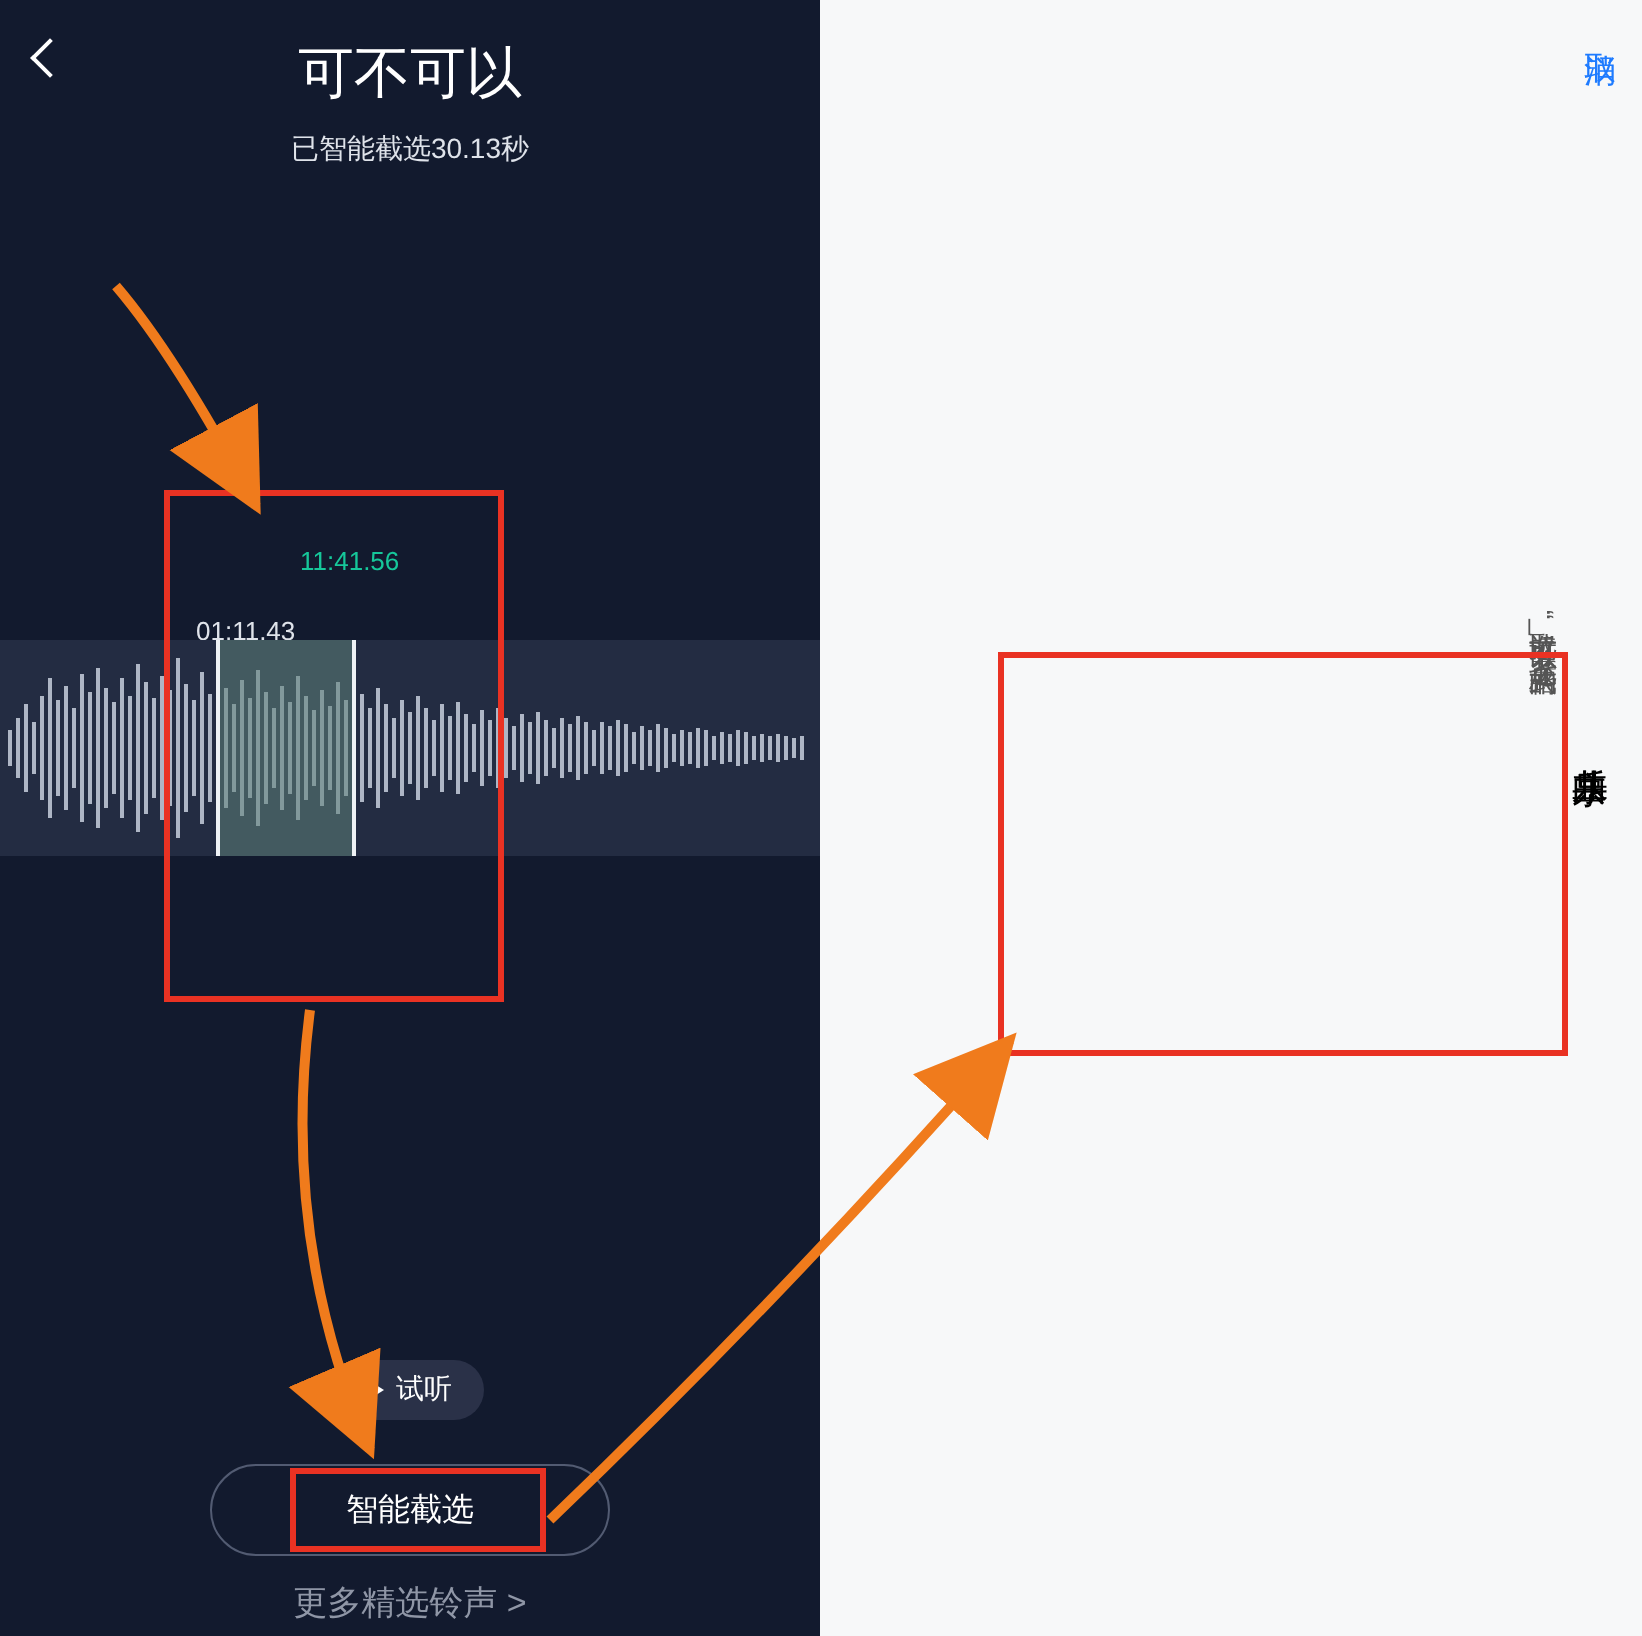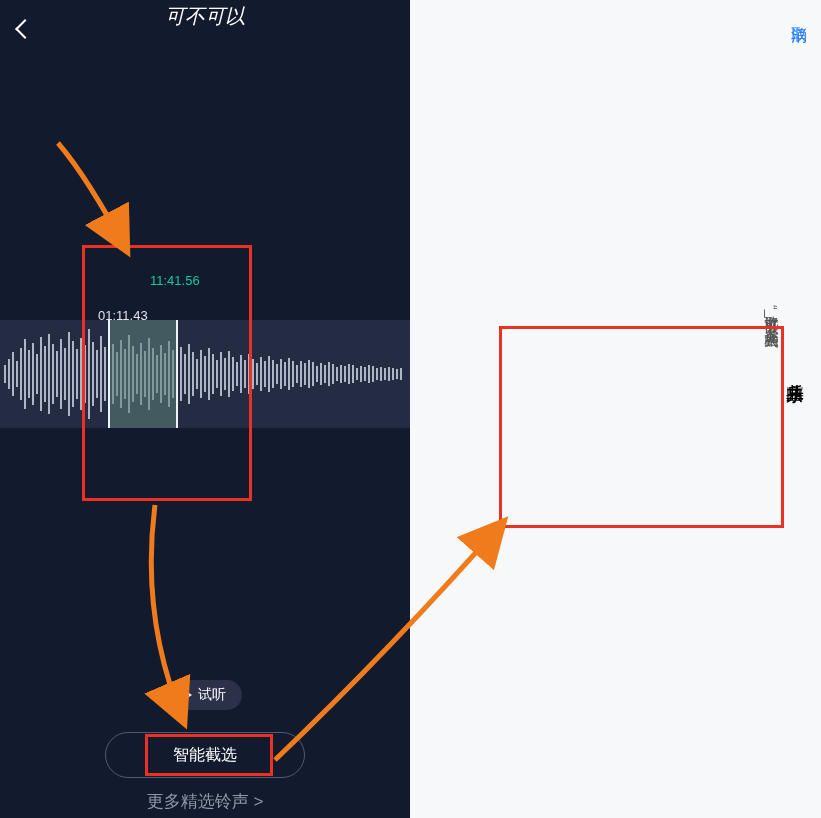--- a/index.html
+++ b/index.html
@@ -13,23 +13,22 @@
     position: relative;
     color: #fff;
   }
   .back-btn {
     position: absolute; top: 22px; left: 18px;
     width: 14px; height: 14px;
     border-left: 2px solid #fff; border-bottom: 2px solid #fff;
     transform: rotate(45deg);
   }
   .title {
-    text-align: center; font-size: 20px; font-weight: 500;
-    padding-top: 3px;
-    font-style: italic;
+    text-align: center; font-size: 28px; font-weight: 500;
+    padding-top: 18px;
   }
   .tip {
     text-align: center; font-size: 13px; color: #7a8190;
     margin-top: 38px;
   }
   .status {
     text-align: center; font-size: 14px; color: #dfe3ea;
     margin-top: 10px;
   }
 
@@ -121,20 +120,21 @@
     position: absolute; right: 40px; top: 305px;
     writing-mode: vertical-rl; font-size: 14px; color: #555;
   }
 </style>
 </head>
 <body>
 
 <div class="left">
   <div class="back-btn"></div>
   <div class="title">可不可以</div>
+  <div class="status">已智能截选30.13秒</div>
 
   <div class="times">
     <div class="time-end">11:41.56</div>
     <div class="time-start">01:11.43</div>
   </div>
 
   <div class="wave-strip">
     <div class="wave-bars" id="wave-bars">
         <span style="height: 18px;"></span>
         <span style="height: 30px;"></span>

